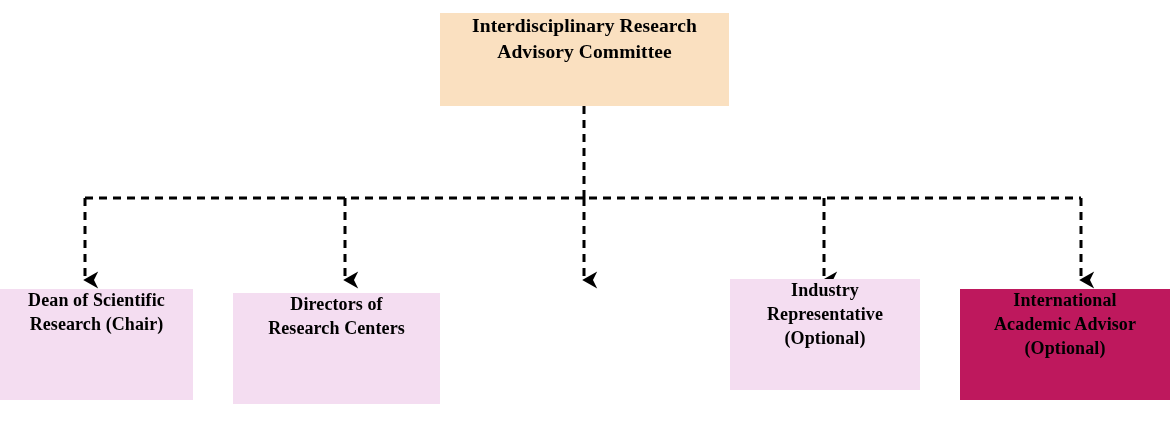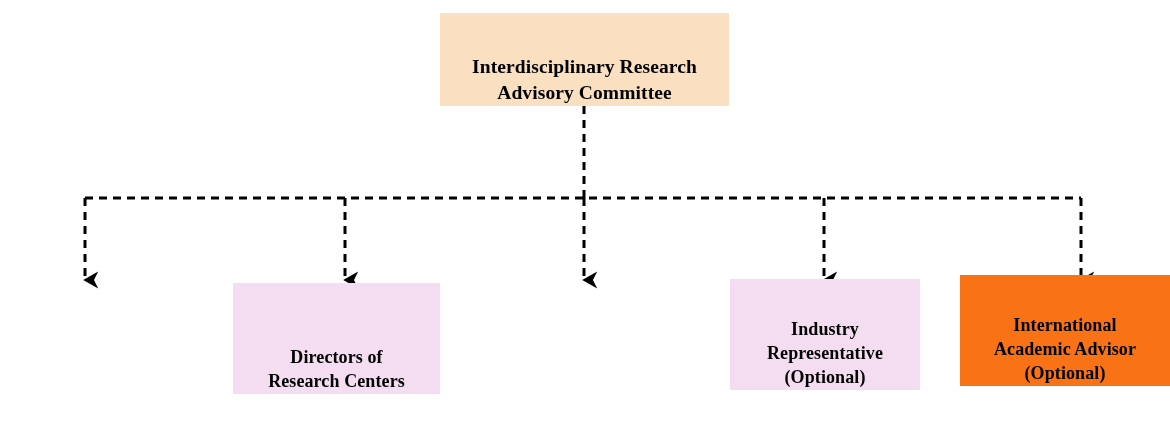--- a/index.html
+++ b/index.html
@@ -23,21 +23,21 @@
     left: 0;
     top: 0;
     width: 1170px;
     height: 441px;
     pointer-events: none;
   }
   .node {
     position: absolute;
     box-sizing: border-box;
     display: flex;
-    align-items: flex-end;
+    align-items: flex-start;
     justify-content: center;
     text-align: center;
     color: #000000;
     font-weight: bold;
     line-height: 1.33;
     letter-spacing: 0.1px;
   }
   .node-root {
     background: #FAE0C0;
     font-size: 19.5px;
@@ -73,32 +73,36 @@
     <path d="M 584 198 L 584 280" fill="none" stroke="#000000" stroke-width="3" stroke-dasharray="8 6" marker-end="url(#arrowhead)"></path>
     <path d="M 824 198 L 824 280" fill="none" stroke="#000000" stroke-width="3" stroke-dasharray="8 6" marker-end="url(#arrowhead)"></path>
     <path d="M 1081 198 L 1081 280" fill="none" stroke="#000000" stroke-width="3" stroke-dasharray="8 6" marker-end="url(#arrowhead)"></path>
   </svg>
 
   <div class="node node-root" style="left: 440px; top: 13px; width: 289px; height: 93px; background: rgb(250, 224, 192);">
     <span class="node-label">Interdisciplinary Research
 Advisory Committee</span>
   </div>
 
+  <div class="node node-child" style="left: 0px; top: 289px; width: 193px; height: 111px; background: rgb(244, 221, 241);">
+    <span class="node-label">Dean of Scientific
+Research (Chair)</span>
+  </div>
 
-  <div class="node node-child" style="left: 233px; top: 283px; width: 207px; height: 111px; background: rgb(244, 221, 241);">
+  <div class="node node-child" style="left: 233px; top: 293px; width: 207px; height: 111px; background: rgb(244, 221, 241);">
     <span class="node-label">Directors of
 Research Centers</span>
   </div>
 
 
   <div class="node node-child" style="left: 730px; top: 279px; width: 190px; height: 111px; background: rgb(244, 221, 241);">
     <span class="node-label">Industry
 Representative
 (Optional)</span>
   </div>
 
-  <div class="node node-child" style="left: 960px; top: 275px; width: 210px; height: 111px; background: #f97316;">
+  <div class="node node-child" style="left: 960px; top: 289px; width: 210px; height: 111px; background: #be185d;">
     <span class="node-label">International
 Academic Advisor
 (Optional)</span>
   </div>
 
 </div>
 
 </body></html>

